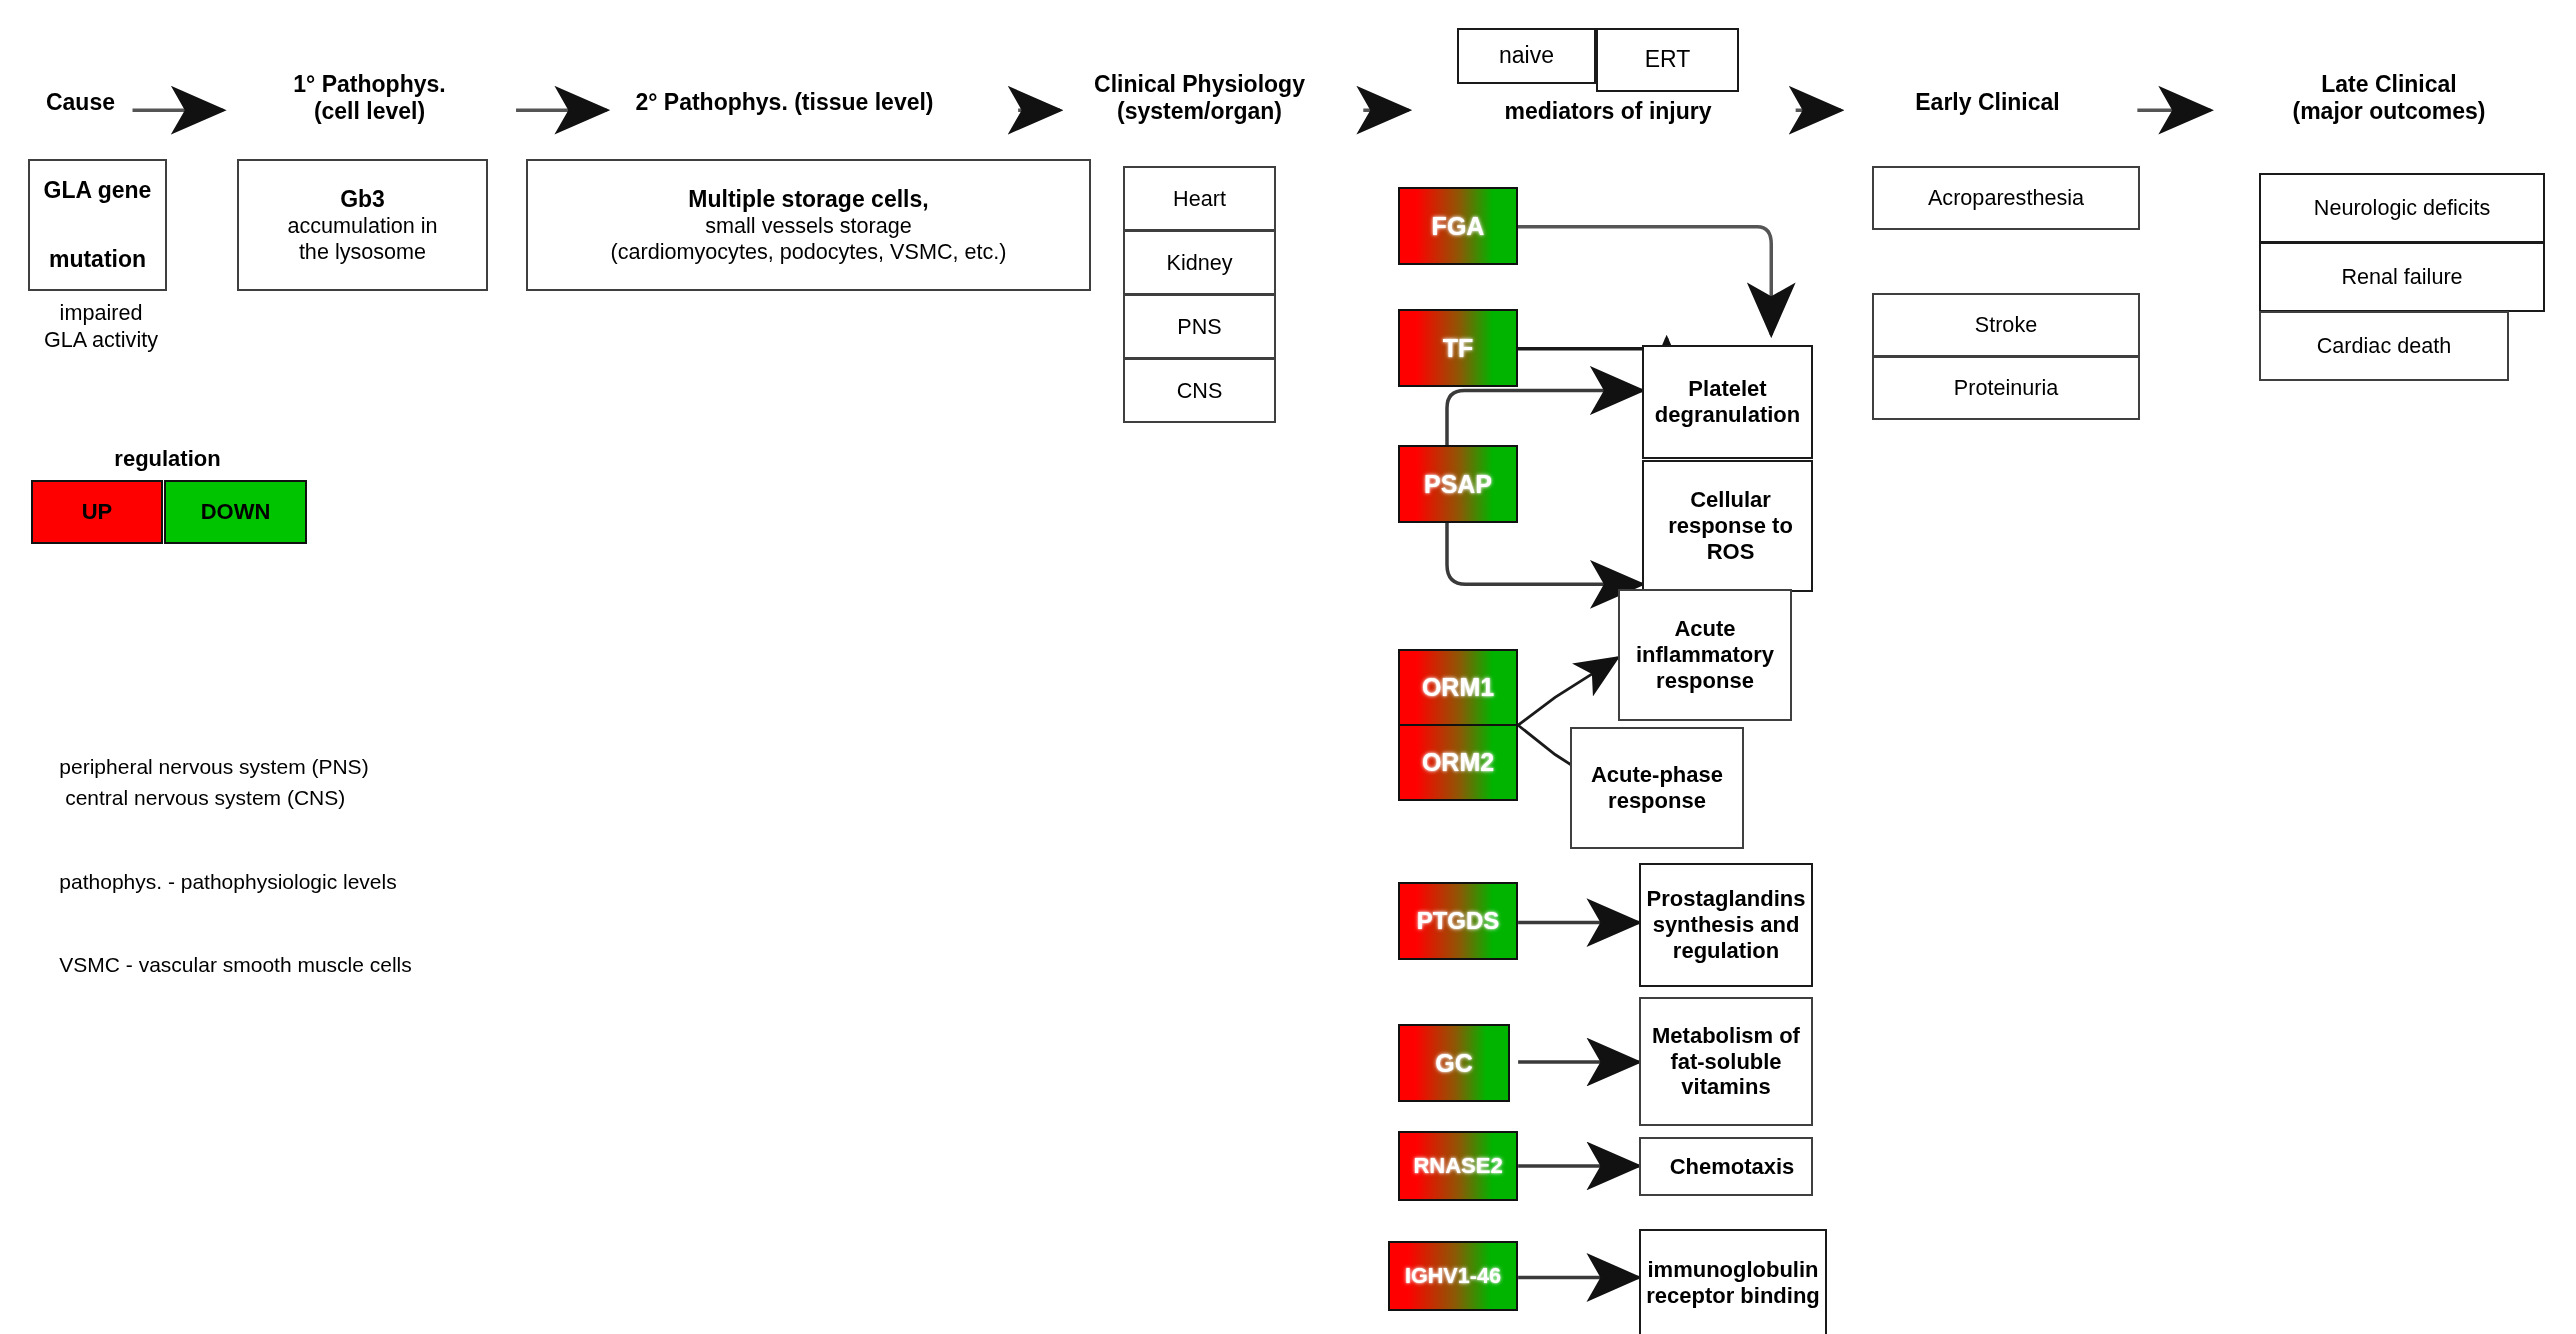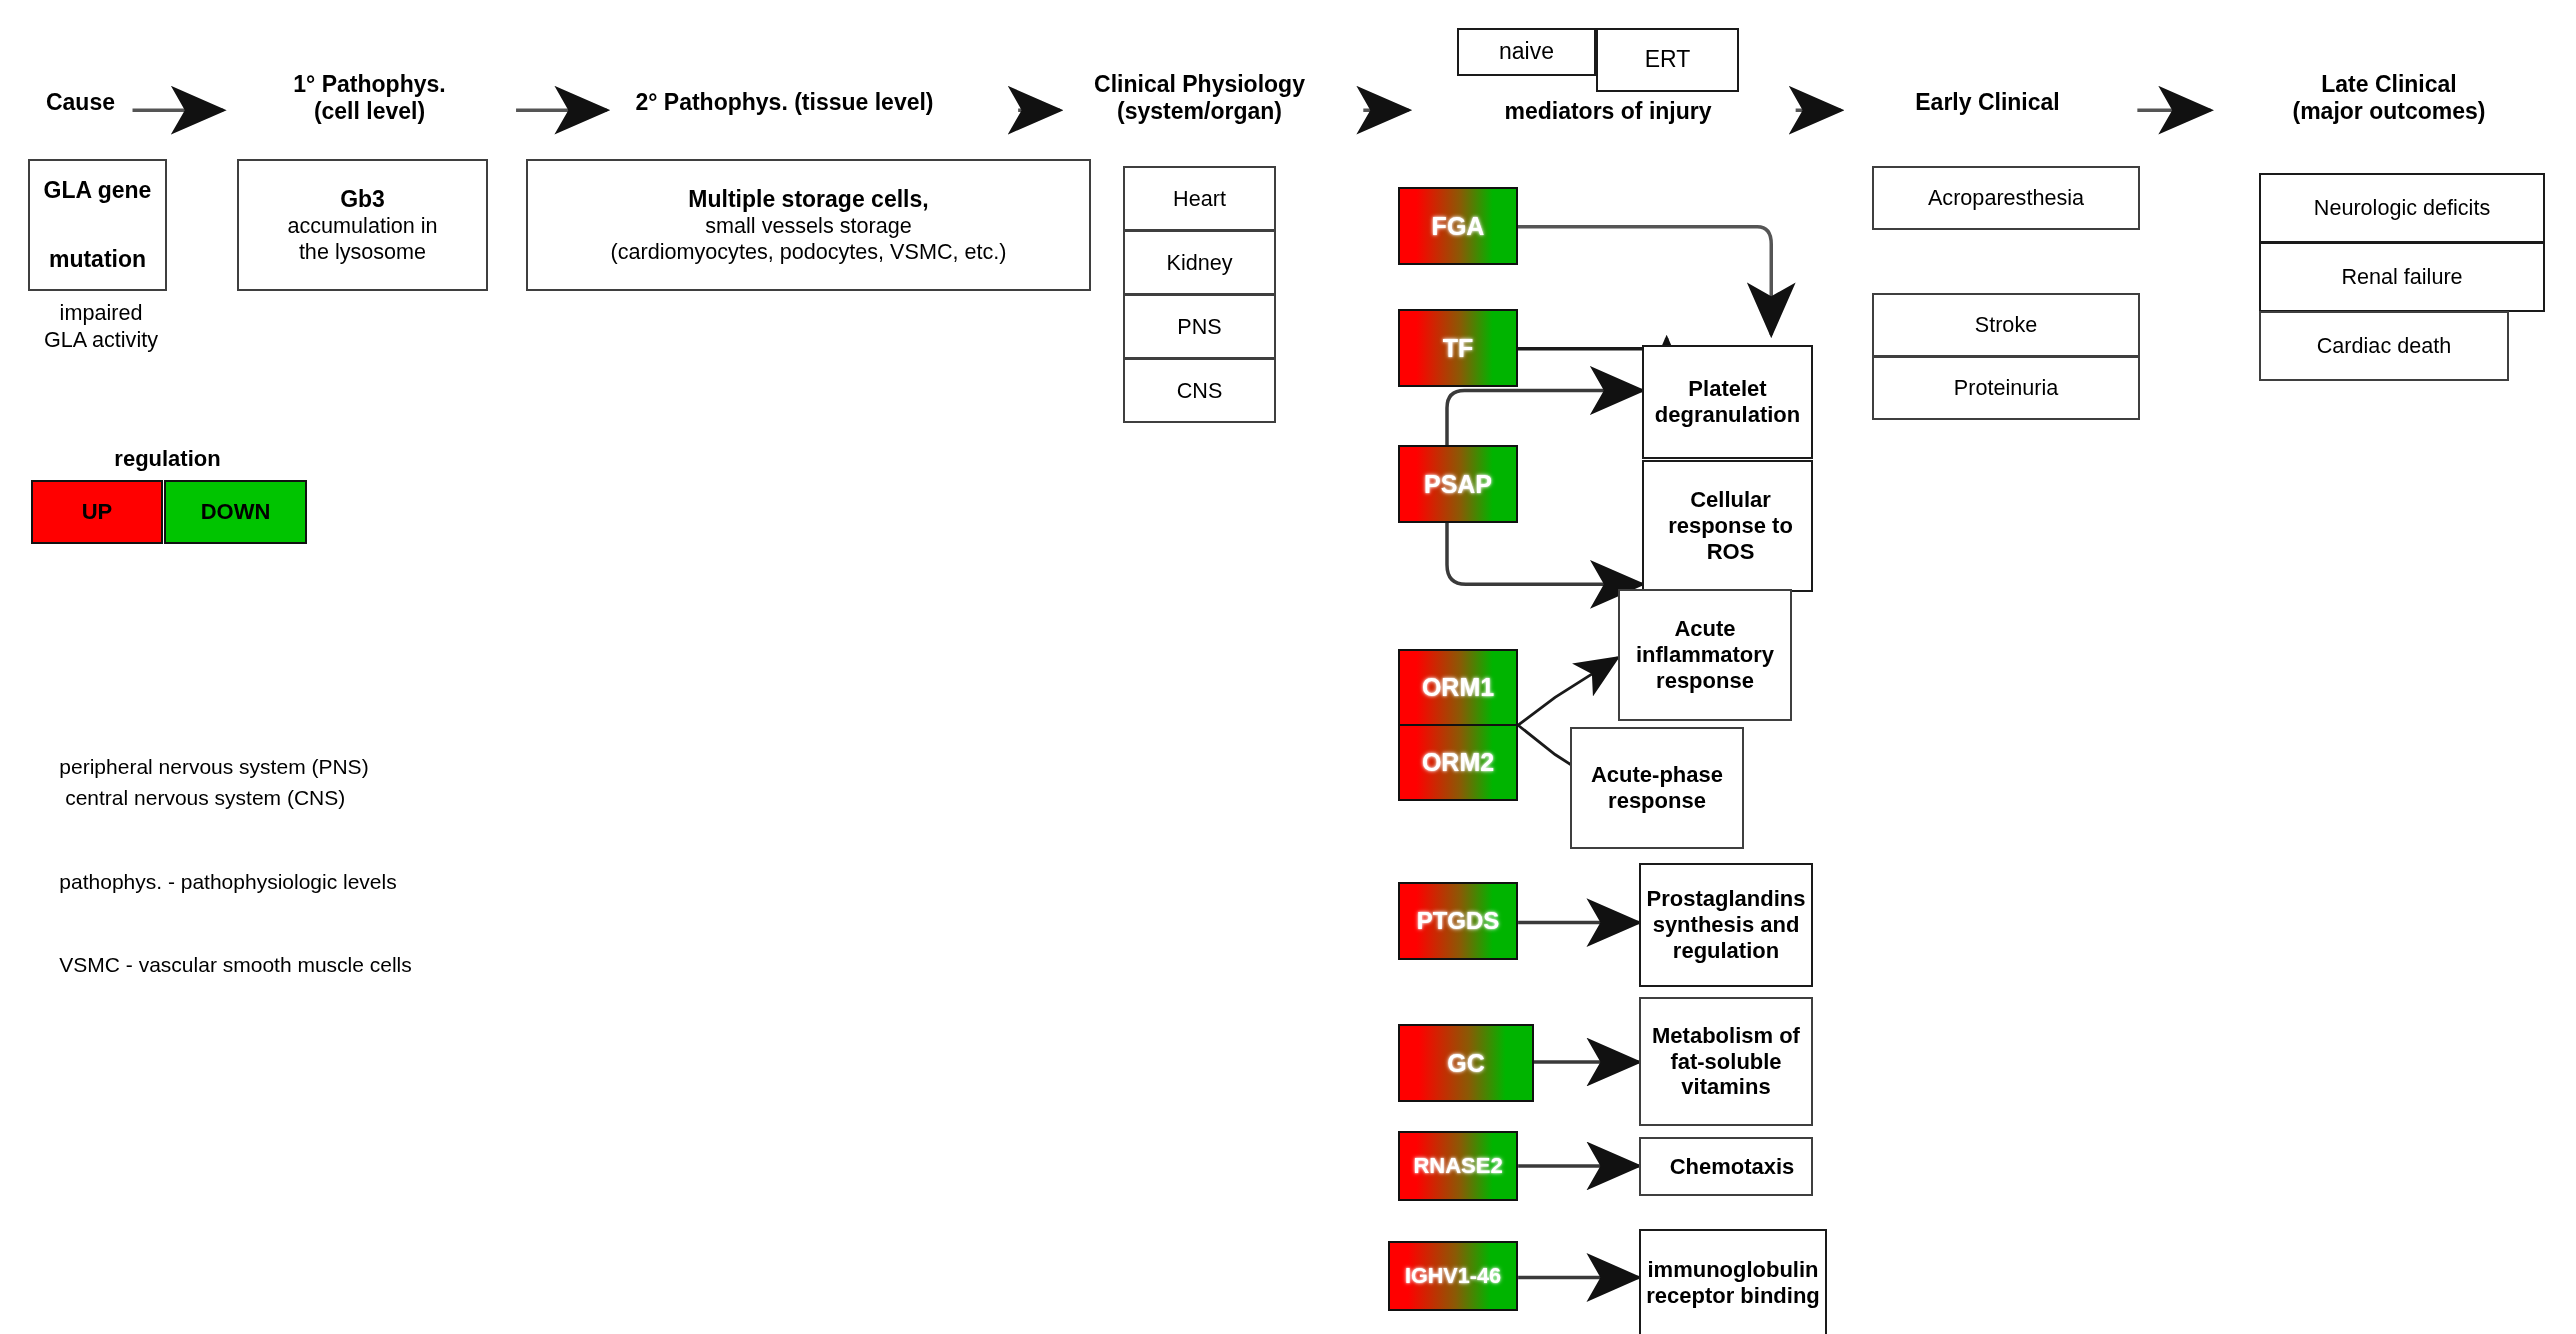--- a/index.html
+++ b/index.html
@@ -86,21 +86,21 @@
 
   <div class="lbl hdr" style="left:1841px;top:89px;width:293px;font-size:23px;">
     <div>Early Clinical</div>
   </div>
 
   <div class="lbl hdr" style="left:2232px;top:71px;width:314px;font-size:23px;">
     <div>Late Clinical</div>
     <div>(major outcomes)</div>
   </div>
 
-  <div class="bx dark" style="left:1457px;top:28px;width:139px;height:48px;font-size:23px;">
+  <div class="bx dark" style="left:1457px;top:28px;width:139px;height:56px;font-size:23px;">
     <span>naive</span>
   </div>
   <div class="bx dark" style="left:1596px;top:28px;width:143px;height:64px;font-size:23px;">
     <span>ERT</span>
   </div>
 
   <div class="bx" style="left:28px;top:159px;width:139px;height:132px;font-size:23px;font-weight:bold;flex-direction:column;gap:41px;">
     <span>GLA gene</span>
     <span>mutation</span>
   </div>
@@ -168,21 +168,21 @@
   </div>
   <div class="gene" style="left:1398px;top:649px;width:120px;height:77px;font-size:25px;">
     <span>ORM1</span>
   </div>
   <div class="gene" style="left:1398px;top:724px;width:120px;height:77px;font-size:25px;">
     <span>ORM2</span>
   </div>
   <div class="gene" style="left:1398px;top:882px;width:120px;height:78px;font-size:24px;">
     <span>PTGDS</span>
   </div>
-  <div class="gene" style="left:1398px;top:1024px;width:136px;height:78px;font-size:25px;">
+  <div class="gene" style="left:1398px;top:1024px;width:112px;height:78px;font-size:25px;">
     <span>GC</span>
   </div>
   <div class="gene" style="left:1398px;top:1131px;width:120px;height:70px;font-size:22px;">
     <span>RNASE2</span>
   </div>
   <div class="gene" style="left:1388px;top:1241px;width:130px;height:70px;font-size:21.6px;">
     <span>IGHV1-46</span>
   </div>
 
   <div class="bx dark" style="left:1642px;top:345px;width:171px;height:114px;font-size:22px;font-weight:bold;flex-direction:column;">

